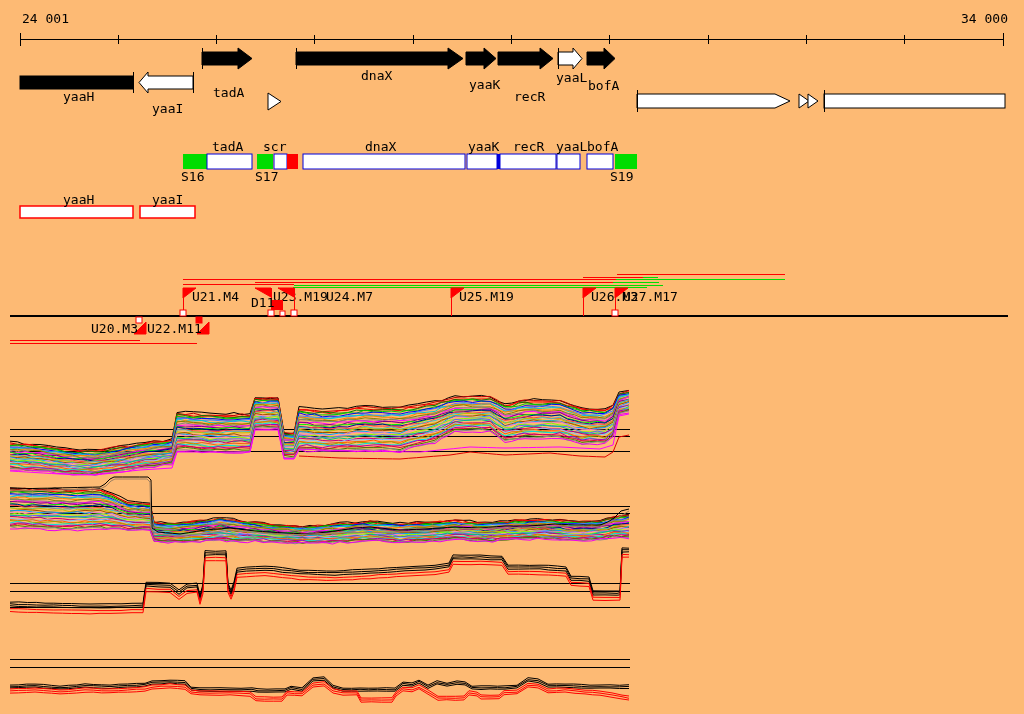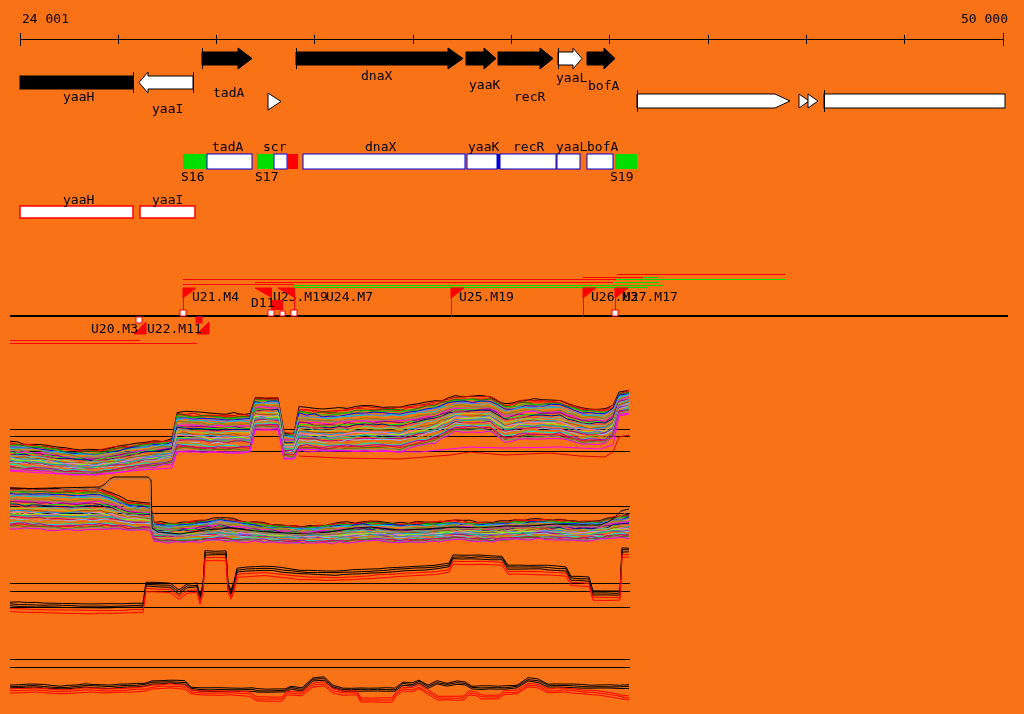--- a/index.html
+++ b/index.html
@@ -1,27 +1,27 @@
 <!DOCTYPE html>
 <html><head>
 <meta charset="utf-8">
 <style>
   html,body{margin:0;padding:0;background:#fff;}
-  #canvas{position:relative;width:1024px;height:714px;background:#f97316;overflow:hidden;
+  #canvas{position:relative;width:1024px;height:714px;background:#fdba74;overflow:hidden;
           font-family:"DejaVu Sans Mono","Liberation Mono",monospace;}
   .coord{position:absolute;font-size:13px;line-height:13px;color:#000;white-space:pre;}
   svg text{font-family:"DejaVu Sans Mono","Liberation Mono",monospace;font-size:13px;fill:#000;}
   svg{position:absolute;left:0;top:0;}
 </style>
 </head>
 <body>
 
 <div id="canvas">
   <span class="coord" style="left:22px;top:12px">24 001</span>
-  <span class="coord" style="left:961px;top:12px">50 000</span>
+  <span class="coord" style="left:961px;top:12px">34 000</span>
   <svg id="scene" width="1024" height="714" viewBox="0 0 1024 714">
       <line x1="20" y1="39" x2="1003" y2="39" stroke="#000000" stroke-width="1" shape-rendering="crispEdges"></line>
       <line x1="20" y1="33" x2="20" y2="46" stroke="#000000" stroke-width="1" shape-rendering="crispEdges"></line>
       <line x1="118.3" y1="35" x2="118.3" y2="44" stroke="#000000" stroke-width="1" shape-rendering="crispEdges"></line>
       <line x1="216.6" y1="35" x2="216.6" y2="44" stroke="#000000" stroke-width="1" shape-rendering="crispEdges"></line>
       <line x1="314.9" y1="35" x2="314.9" y2="44" stroke="#000000" stroke-width="1" shape-rendering="crispEdges"></line>
       <line x1="413.2" y1="35" x2="413.2" y2="44" stroke="#000000" stroke-width="1" shape-rendering="crispEdges"></line>
       <line x1="511.5" y1="35" x2="511.5" y2="44" stroke="#000000" stroke-width="1" shape-rendering="crispEdges"></line>
       <line x1="609.8" y1="35" x2="609.8" y2="44" stroke="#000000" stroke-width="1" shape-rendering="crispEdges"></line>
       <line x1="708.1" y1="35" x2="708.1" y2="44" stroke="#000000" stroke-width="1" shape-rendering="crispEdges"></line>

